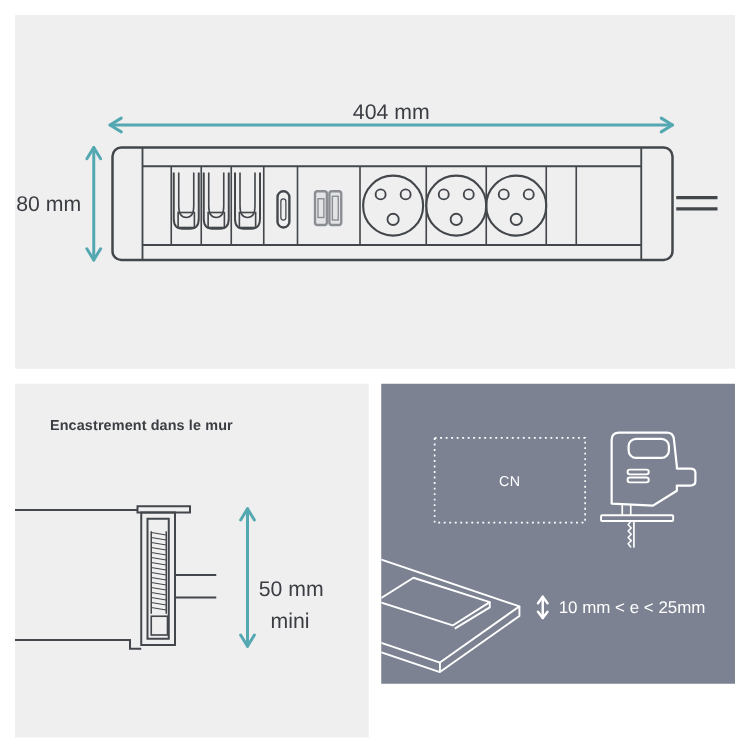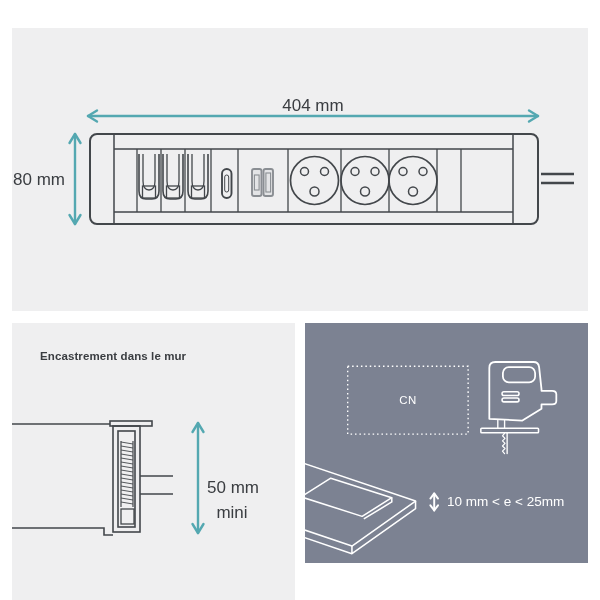--- a/index.html
+++ b/index.html
@@ -1,19 +1,19 @@
 <!DOCTYPE html>
 <html style="--page-bg: #ffffff; --panel-bg: #efeff0; --dark-panel-bg: #7c8292; --stroke-dark: #43474b; --stroke-light: #ffffff; --dimension-teal: #54a8b1; --text-dark: #3a3d41; --usb-gray: #8a8e93;"><head>
 <meta charset="utf-8">
 <style>
   * { margin:0; padding:0; box-sizing:border-box; }
   html,body { width:600px; height:600px; background:var(--page-bg,#ffffff);
     font-family:"Liberation Sans","DejaVu Sans",sans-serif; }
   .page { position:relative; width:600px; height:600px; background:var(--page-bg,#ffffff); overflow:hidden; }
-  .panel { position:absolute; background:var(--panel-bg,#efeff0); overflow:hidden;margin-top:16px; }
+  .panel { position:absolute; background:var(--panel-bg,#efeff0); overflow:hidden; }
   .panel-top { left:12px; top:12px; width:576px; height:283px; }
   .panel-bl  { left:12px; top:307px; width:283px; height:283px; }
   .panel-br  { left:305px; top:307px; width:283px; height:240px; background:var(--dark-panel-bg,#7c8292); }
   svg { display:block; width:100%; height:100%; }
   .ink  { stroke:var(--stroke-dark,#43474b); fill:none; }
   .teal { stroke:var(--dimension-teal,#54a8b1); fill:none; stroke-linecap:round; stroke-linejoin:round; }
   .wink { stroke:var(--stroke-light,#ffffff); fill:none; }
   .usb  { stroke:var(--usb-gray,#8a8e93); fill:#e3e4e6; }
   text  { fill:var(--text-dark,#3a3d41); }
   .dim-label   { font-size:17px; font-weight:500; }

